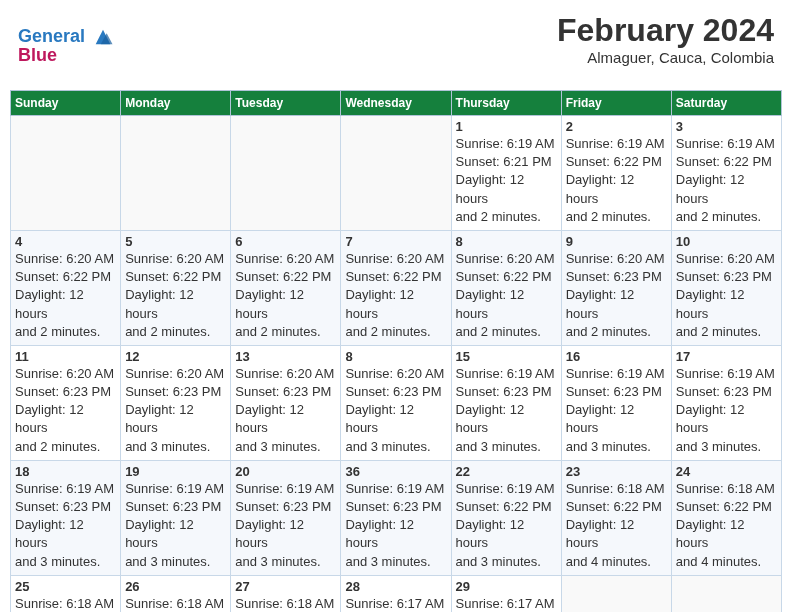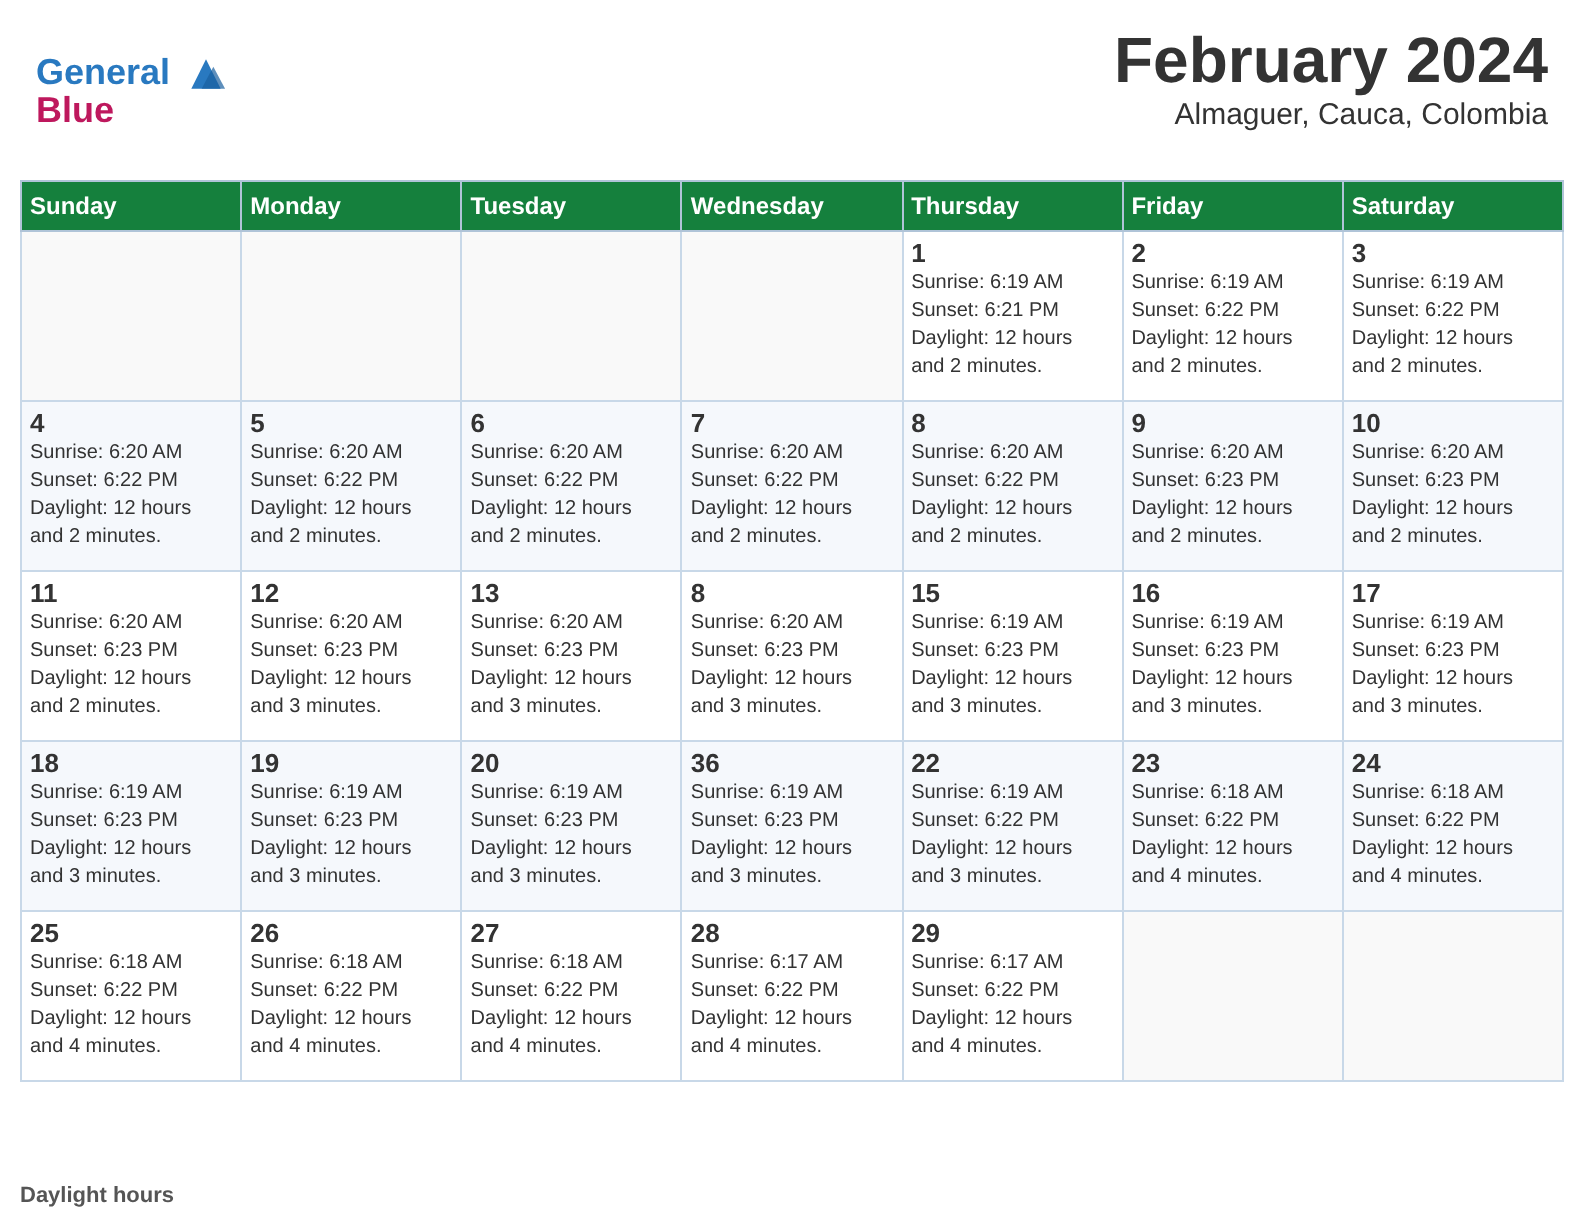--- a/index.html
+++ b/index.html
@@ -80,21 +80,21 @@
       height: 85px;
     }
     .day-num {
       font-size: 13px;
       font-weight: bold;
       color: #333;
       display: block;
       margin-bottom: 1px;
     }
     .day-info {
-      font-size: 10px;
+      font-size: 13px;
       color: #333;
       line-height: 1.4;
     }
     tbody tr:nth-child(even) td {
       background: #f5f8fc;
     }
     tbody tr:nth-child(odd) td {
       background: #ffffff;
     }
     .empty-cell {

